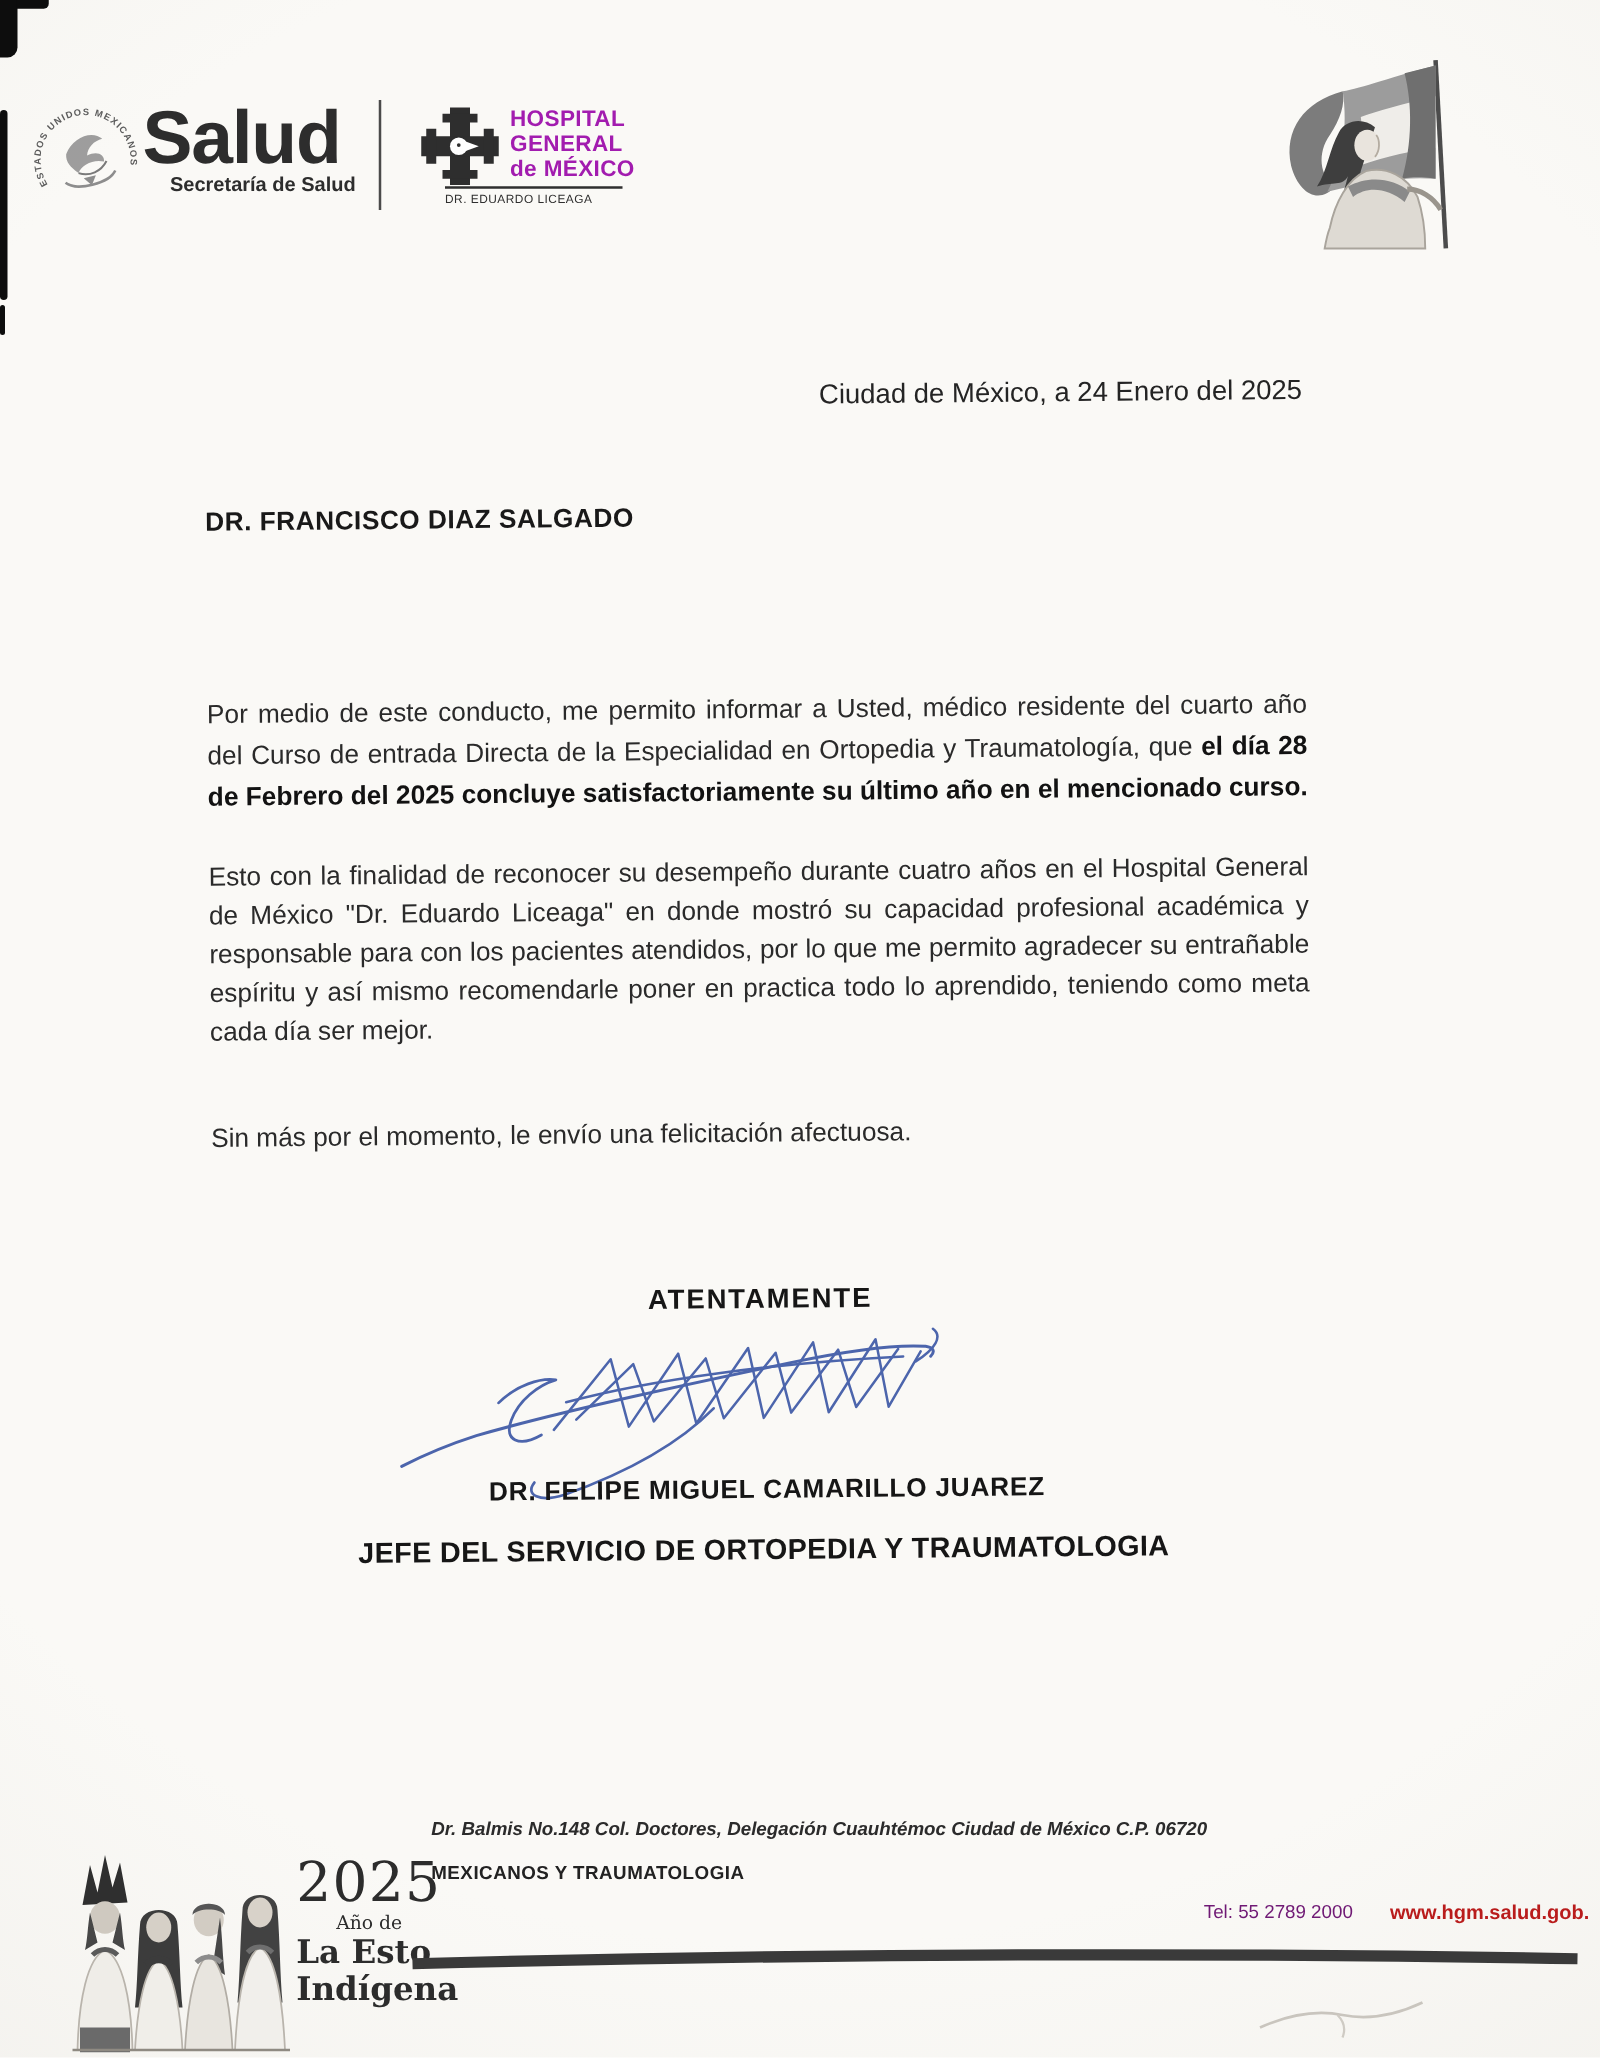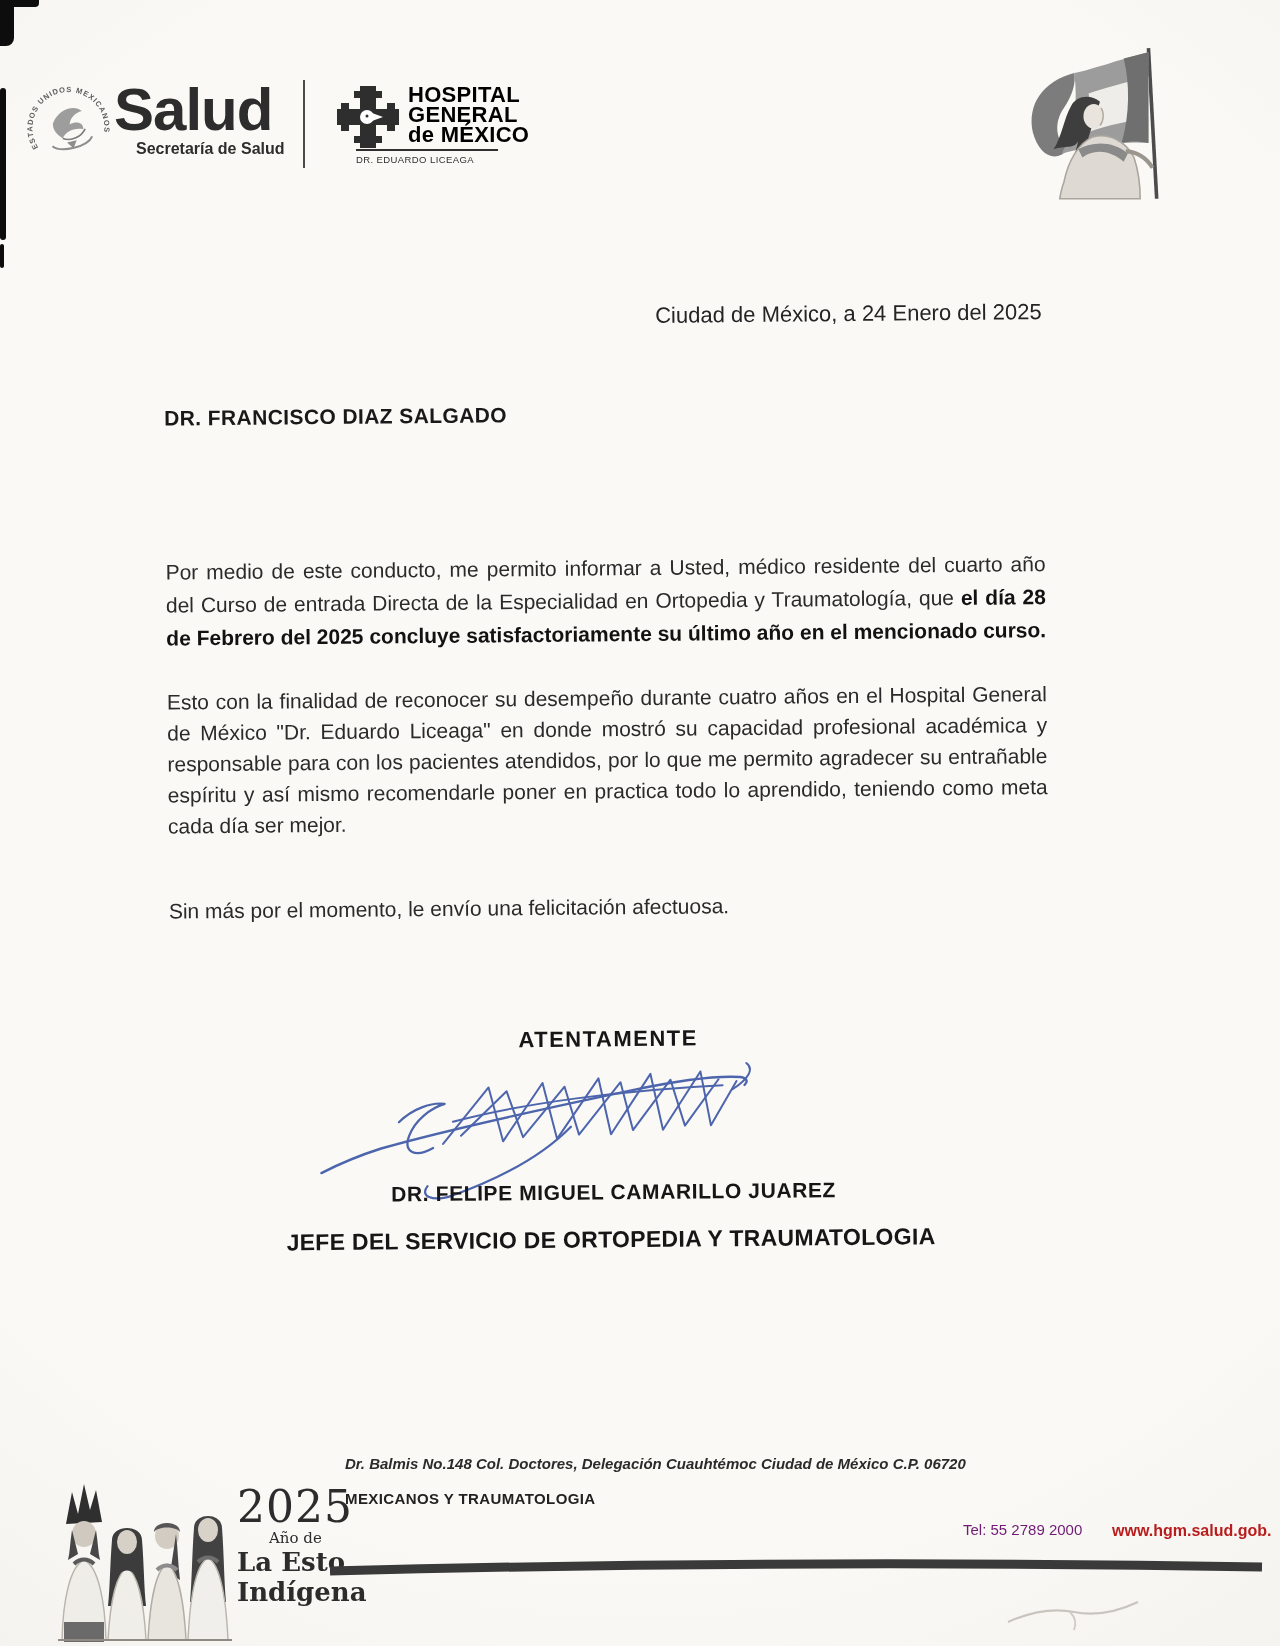--- a/index.html
+++ b/index.html
@@ -7,21 +7,21 @@
   body{
     width:1280px;height:1646px;position:relative;overflow:hidden;
     font-family:"Liberation Sans",sans-serif;color:#262626;
     background:radial-gradient(120% 90% at 50% 45%, #faf9f6 55%, #edebe6 100%);
   }
   .abs{position:absolute;}
   
   .brand-word{left:114px;top:82px;font-size:60px;font-weight:bold;color:#2d2d2d;letter-spacing:-1px;line-height:56px;}
   .brand-sub{left:120px;top:140px;font-size:16px;font-weight:bold;color:#2d2d2d;margin-left:16px;}
   .hdr-divider{left:303px;top:80px;width:2px;height:88px;background:#4a4a4a;}
-  .hgm-text{left:408px;top:85px;font-size:22px;font-weight:bold;line-height:20px;color:#000000;letter-spacing:.3px;}
+  .hgm-text{left:408px;top:85px;font-size:18px;font-weight:bold;line-height:20px;color:#a21caf;letter-spacing:.3px;}
   .hgm-line{left:356px;top:149px;width:142px;height:2px;background:#2f2f2f;}
   .hgm-sub{left:356px;top:154px;width:142px;text-align:left;font-size:9.5px;font-weight:normal;color:#2f2f2f;letter-spacing:.4px;}
   
   #letter-body{position:absolute;inset:0;transform:rotate(-0.55deg);transform-origin:640px 820px;}
   .date{left:660px;top:303px;font-size:22px;color:#242424;white-space:nowrap;}
   .recipient{left:168px;top:402px;font-size:21px;font-weight:bold;color:#191919;letter-spacing:.4px;}
   .para{left:168px;width:880px;font-size:21px;line-height:33px;text-align:justify;color:#2a2a2a;}
   .para strong{color:#121212;}
   .p1{top:530px;}
   .p2{top:661px;line-height:31px;}

